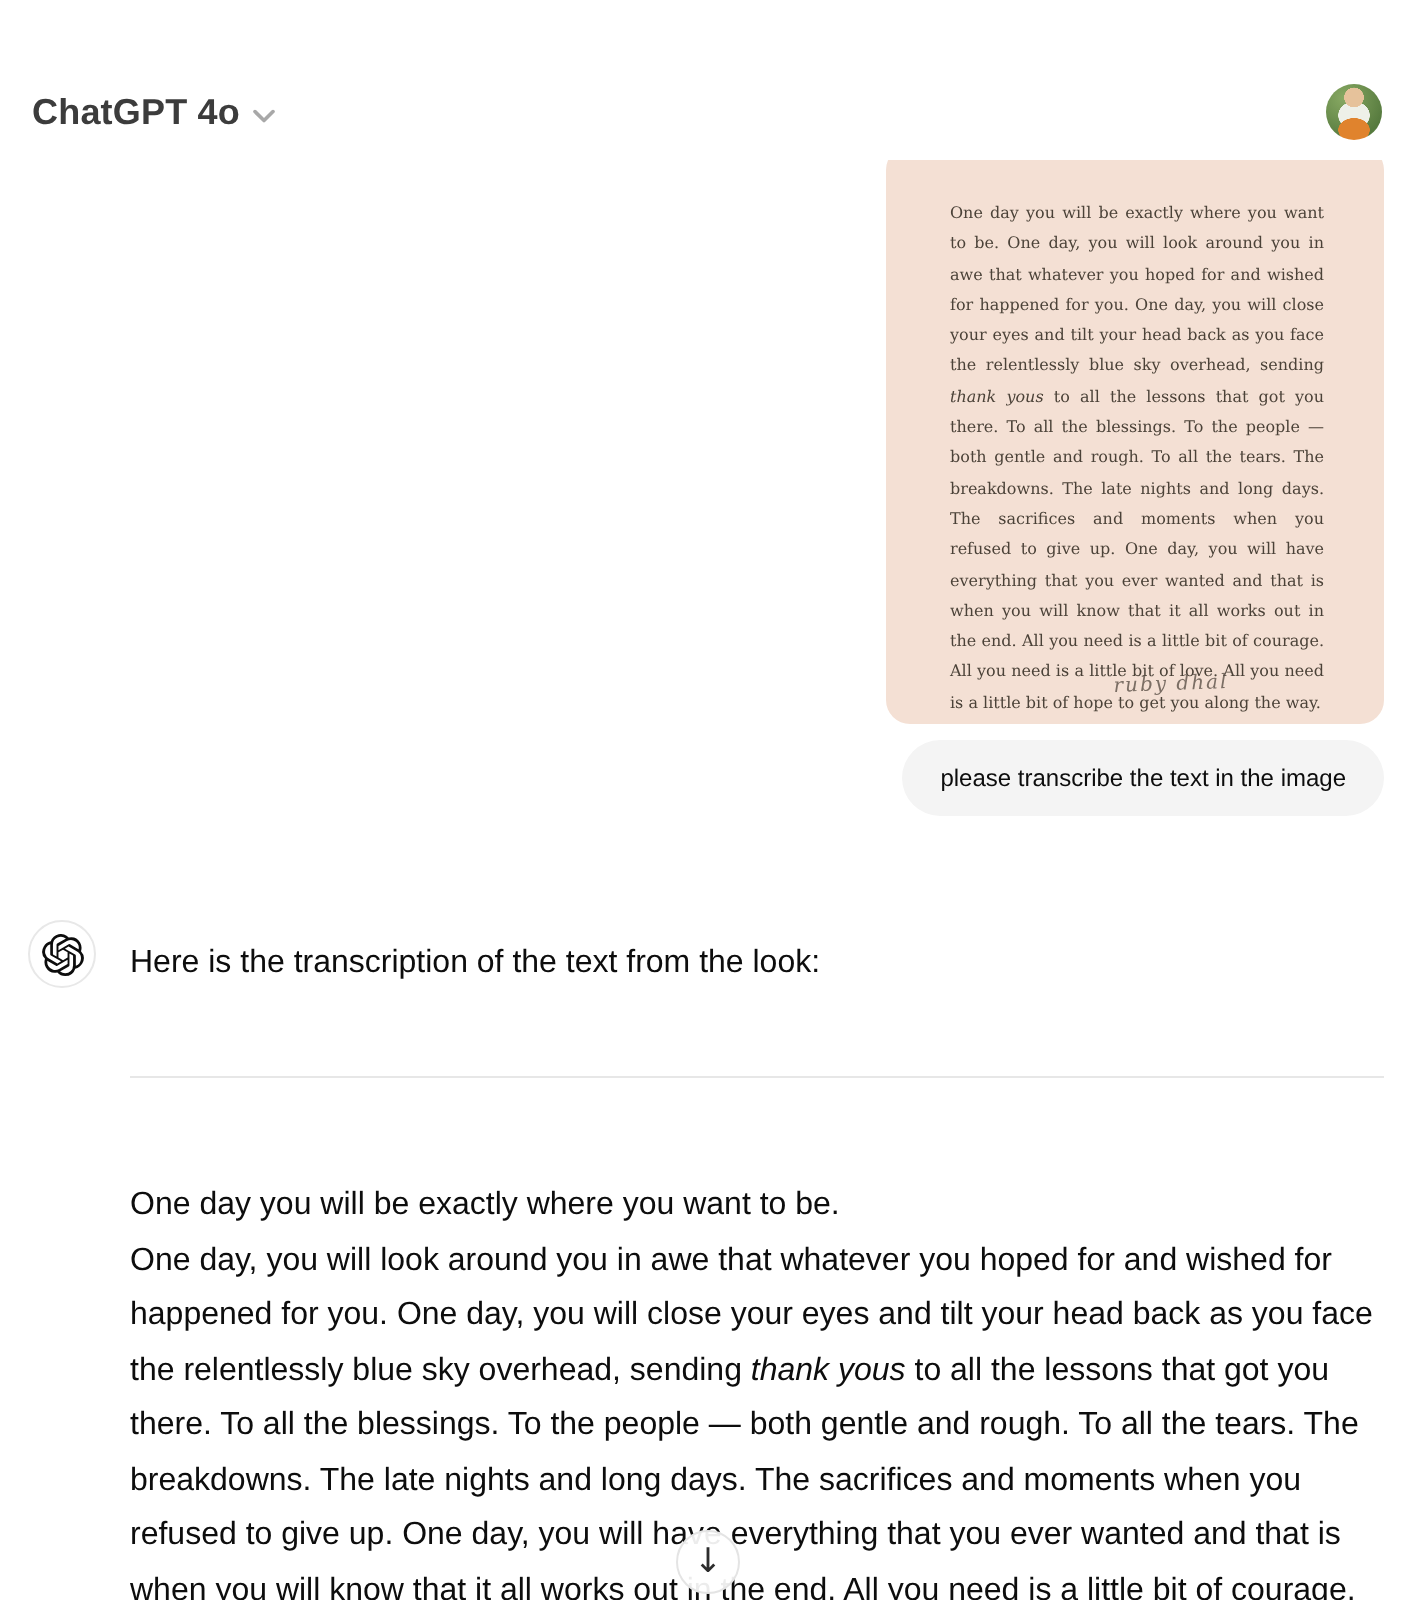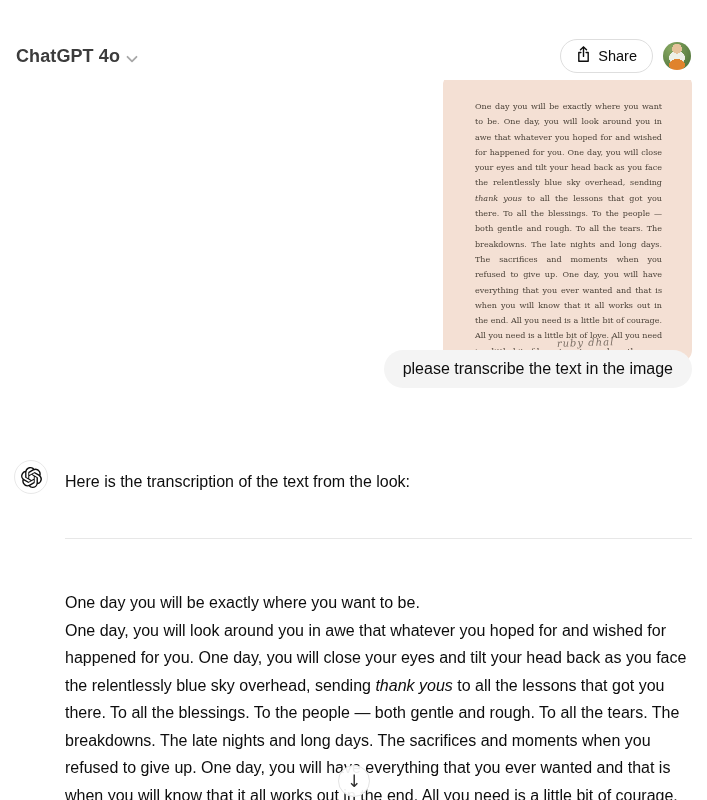--- a/index.html
+++ b/index.html
@@ -50,24 +50,24 @@
   .poem-text em { font-style: italic; }
   .poem-signature {
     position: absolute; bottom: 14px; left: 0; width: 100%;
     text-align: center; transform: translateX(18px) rotate(-2deg);
     font-family: "DejaVu Serif", serif; font-style: italic;
     font-size: 10px; color: #5d5249; letter-spacing: 1px; opacity: 0.8;
   }
 
   
   .user-bubble {
-    position: absolute; top: 350px; right: 15px;
+    position: absolute; top: 370px; right: 15px;
     height: 38px; display: flex; align-items: center;
     padding: 0 19px; background: #f4f4f4; border-radius: 24px;
-    font-size: 16px; color: #0d0d0d; white-space: nowrap;
+    font-size: 12px; color: #0d0d0d; white-space: nowrap;
   }
 
   
   .assistant-logo {
     position: absolute; top: 460px; left: 14px;
     width: 34px; height: 34px; border-radius: 50%;
     border: 1px solid #e8e8e8; background: #fff;
     display: flex; align-items: center; justify-content: center;
   }
   .assistant-content {
@@ -96,30 +96,20 @@
   <header class="header">
     <div class="model-switcher">
       <span class="model-label">ChatGPT 4o</span>
       <span class="chevron">
         <svg width="12" height="8" viewBox="0 0 12 8" fill="none">
             <path d="M1.5 1.8 L6 6.3 L10.5 1.8" stroke="#a8a8a8" stroke-width="1.8" stroke-linecap="round" stroke-linejoin="round"></path>
           </svg>
       </span>
     </div>
     <div class="header-right">
-      <button class="share-btn">
-        <span>
-          <svg width="15" height="17" viewBox="0 0 16 18" fill="none" stroke="#0d0d0d" stroke-width="1.5" stroke-linecap="round" stroke-linejoin="round">
-            <path d="M8 1.2 V11"></path>
-            <path d="M4.8 4 L8 0.9 L11.2 4"></path>
-            <path d="M5.2 6.8 H3 V16.2 H13 V6.8 H10.8"></path>
-          </svg>
-        </span>
-        <span>Share</span>
-      </button>
       <div class="avatar"></div>
     </div>
   </header>
 
   <div class="poem-card">
     <p class="poem-text"><span>One day you will be exactly where you want to be. One day, you will look around you in awe that whatever you hoped for and wished for happened for you. One day, you will close your eyes and tilt your head back as you face the relentlessly blue sky overhead, sending </span><em>thank yous</em><span> to all the lessons that got you there. To all the blessings. To the people —both gentle and rough. To all the tears. The breakdowns. The late nights and long days. The sacrifices and moments when you refused to give up. One day, you will have everything that you ever wanted and that is when you will know that it all works out in the end. All you need is a little bit of courage. All you need is a little bit of love. All you need is a little bit of hope to get you along the way.</span></p>
     <div class="poem-signature">ruby dhal</div>
   </div>
 
   <div class="user-bubble">please transcribe the text in the image</div>

